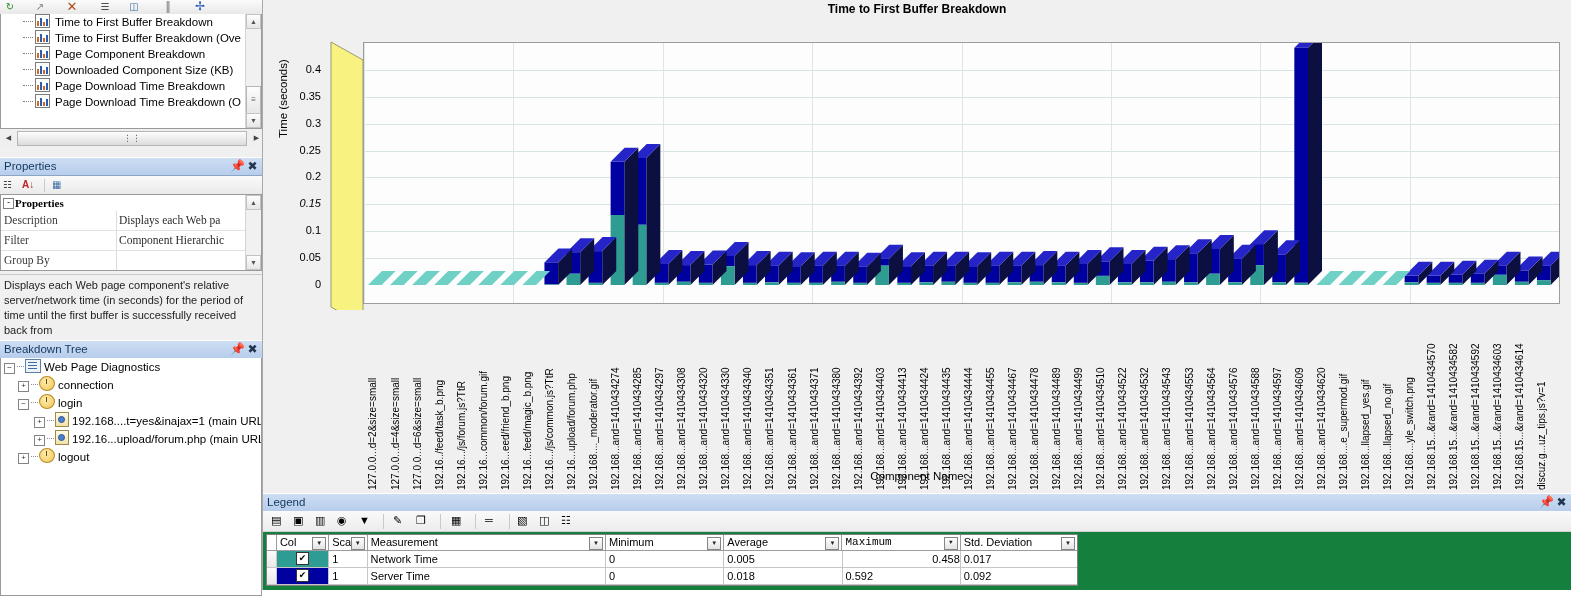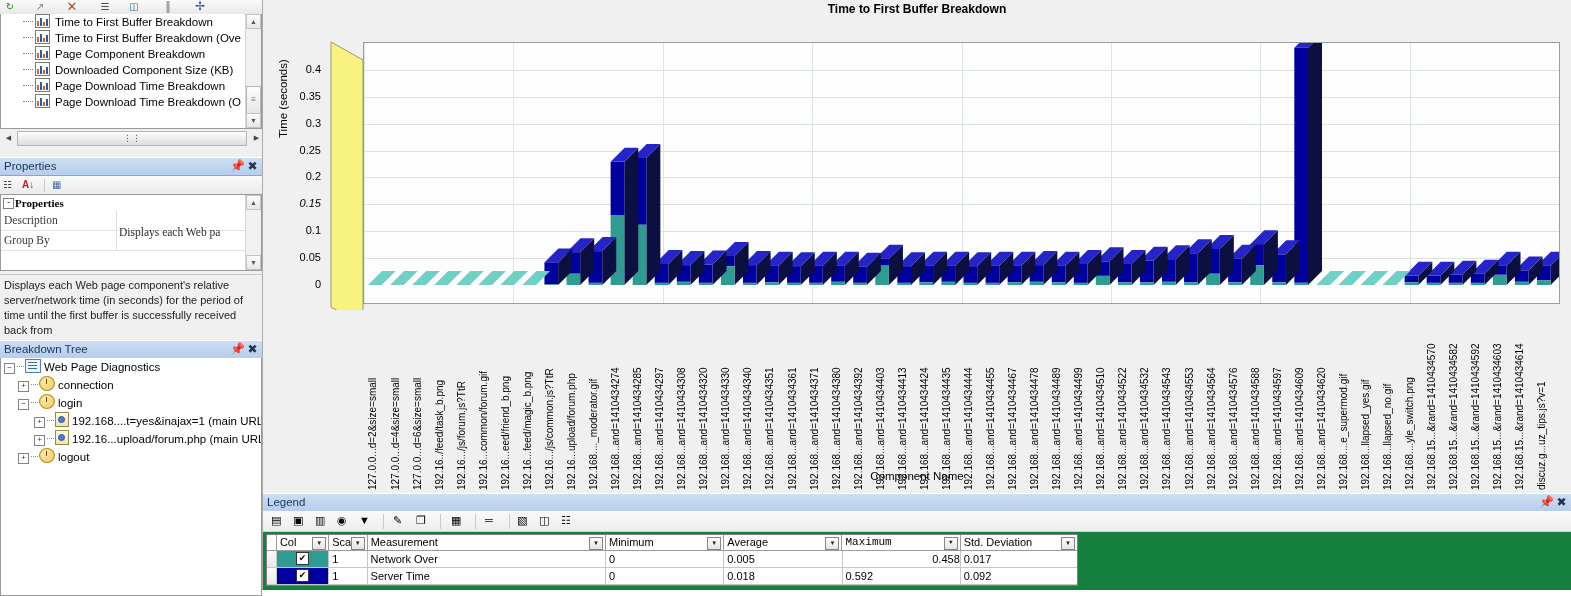--- a/index.html
+++ b/index.html
@@ -65,21 +65,21 @@
   .ptb{position:absolute;top:2px;height:14px;font-size:10px;line-height:14px;}
   #props-grid{position:absolute;left:0;top:37px;width:262px;height:77px;background:#fff;
      border:1px solid #9a9a9a;box-sizing:border-box;overflow:hidden;}
   .pg-head{height:16px;line-height:16px;font-weight:bold;font-size:11px;
      font-family:"Liberation Serif","DejaVu Serif",serif;padding-left:14px;background:#fff;position:relative;}
   .pg-head .exp{position:absolute;left:2px;top:3px;width:9px;height:9px;border:1px solid #7f7f7f;
      font-size:8px;line-height:8px;text-align:center;background:#fff;}
   .pg-row{height:19px;line-height:19px;border-bottom:1px solid #e2e2e2;position:relative;
      font-family:"Liberation Serif","DejaVu Serif",serif;font-size:11.5px;color:#3a3a3a;}
   .pg-row .k{position:absolute;left:3px;width:110px;overflow:hidden;white-space:nowrap;}
-  .pg-row .v{position:absolute;left:118px;right:17px;overflow:hidden;white-space:nowrap;color:#2b2b2b;margin-top:12px;}
+  .pg-row .v{position:absolute;left:118px;right:17px;overflow:hidden;white-space:nowrap;color:#2b2b2b;}
   .pg-row .sep{position:absolute;left:115px;top:0;bottom:0;width:1px;background:#dcdcdc;}
   #props-desc{position:absolute;left:0;top:117px;width:262px;height:46px;
      padding:3px 4px 0 4px;box-sizing:border-box;font-size:11px;line-height:15px;color:#222;
      background:#f0f0f0;border-top:1px solid #c8c8c8;}
 
   
   #bdtree{position:absolute;left:0;top:340px;width:262px;height:256px;background:#fff;}
   #bdtree-body{position:absolute;left:0;top:18px;width:262px;bottom:0;background:#fff;
      border:1px solid #9a9a9a;border-top:none;box-sizing:border-box;overflow:hidden;}
   .bt-row{height:18px;line-height:18px;white-space:nowrap;position:relative;font-size:11.5px;}
@@ -207,20 +207,25 @@
 
     <div id="props-grid">
       <div class="pg-head">
         <span class="exp">-</span>
         <span>Properties</span>
       </div>
       <div class="pg-row">
         <span class="k">Description</span>
         <span class="sep"></span>
         <span class="v">Displays each Web pa</span>
+      </div>
+      <div class="pg-row">
+        <span class="k">Filter</span>
+        <span class="sep"></span>
+        <span class="v">Component Hierarchic</span>
       </div>
       <div class="pg-row">
         <span class="k">Group By</span>
         <span class="sep"></span>
         <span class="v"></span>
       </div>
 
       <div class="vscroll">
         <div class="arrow up">▲</div>
         <div class="arrow down">▼</div>
@@ -607,21 +612,21 @@
         <span class="ddl">▼</span>
       </div>
     </div>
 
     <div class="lt-row">
       <div class="cell grip" style="width:10px;"></div>
       <div class="cell" style="width: 53px; text-align: center; padding: 0px; background: rgb(47, 156, 148);">
         <span class="chk">✔</span>
       </div>
       <div class="cell" style="width:39px;">1</div>
-      <div class="cell" style="width:242px;">Network Over</div>
+      <div class="cell" style="width:242px;">Network Time</div>
       <div class="cell" style="width:120px;">0</div>
       <div class="cell" style="width:120px;">0.005</div>
       <div class="cell" style="width:120px;text-align:right;">0.458</div>
       <div class="cell" style="width:118px;border-right:none;">0.017</div>
     </div>
 
     <div class="lt-row">
       <div class="cell grip" style="width:10px;"></div>
       <div class="cell" style="width: 53px; text-align: center; padding: 0px; background: rgb(0, 0, 160);">
         <span class="chk">✔</span>

